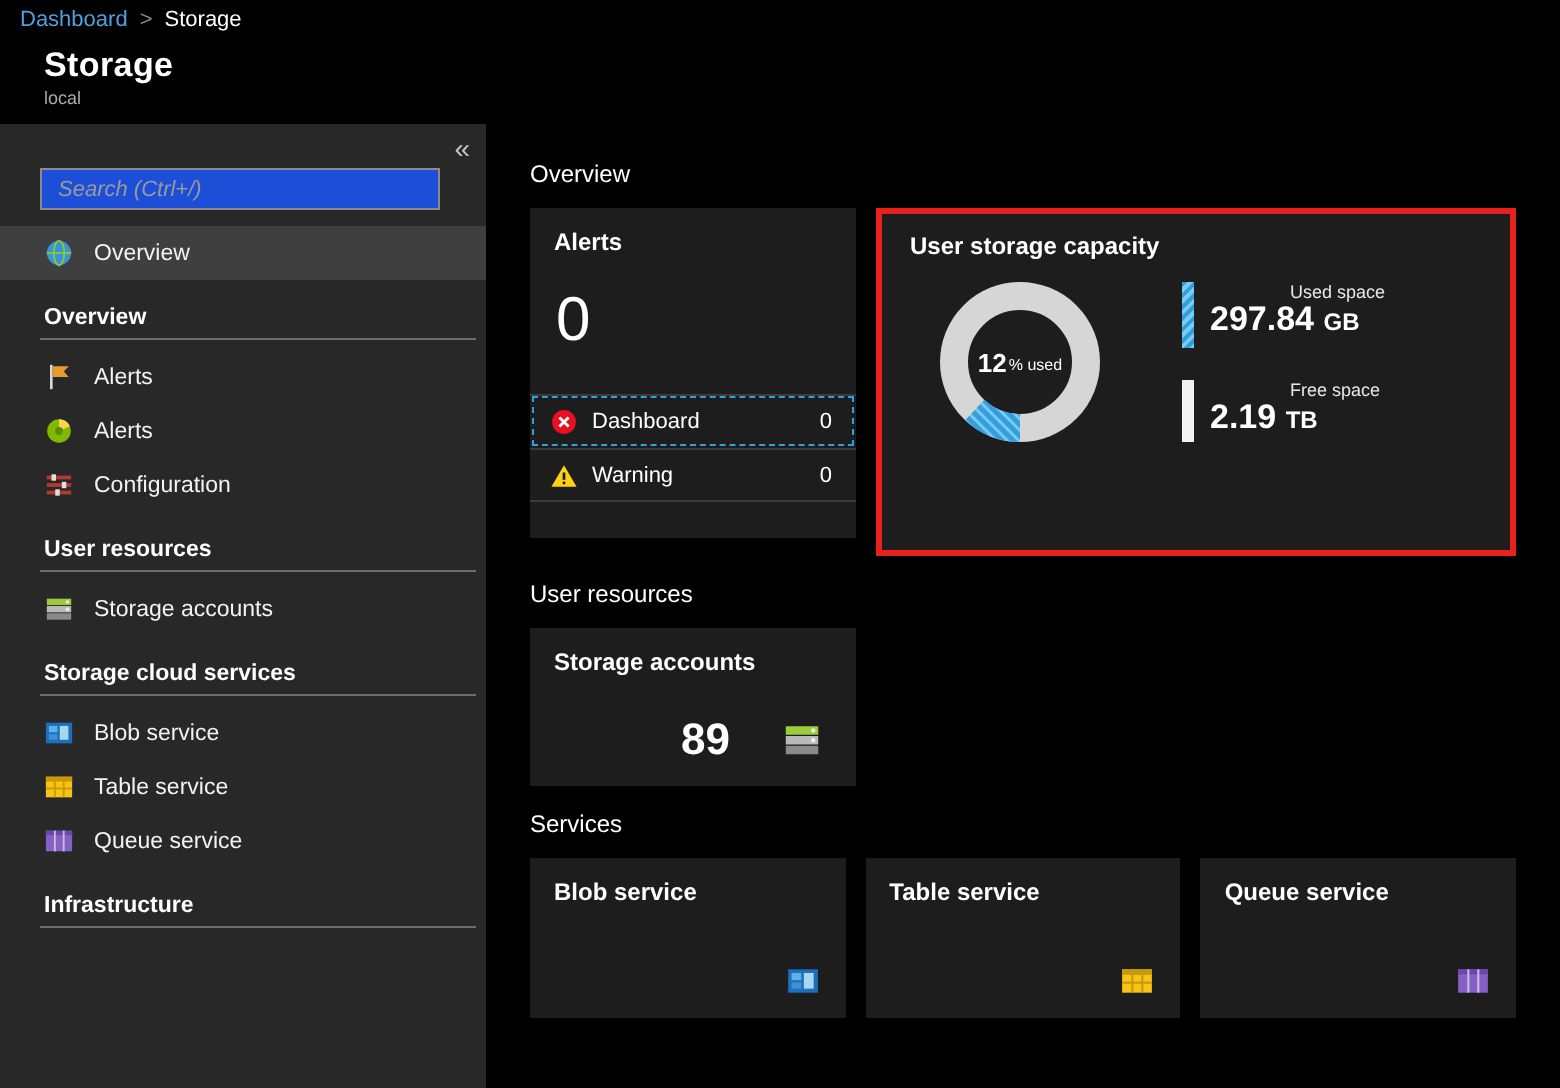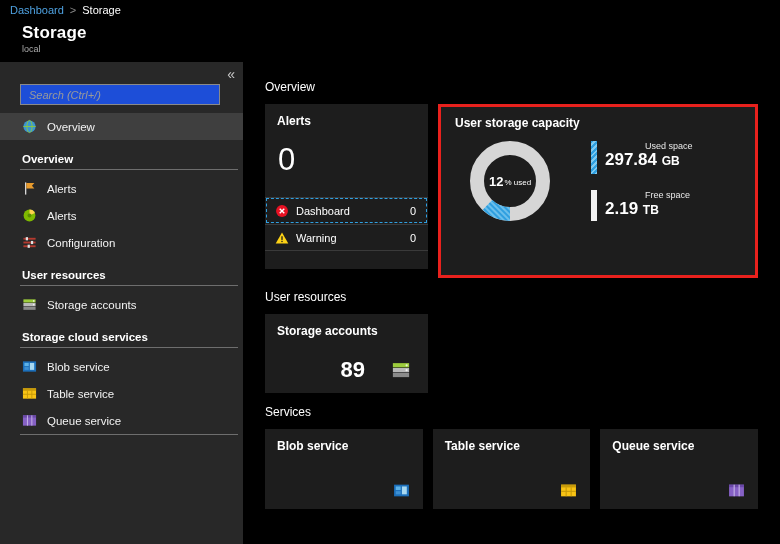--- a/index.html
+++ b/index.html
@@ -194,20 +194,21 @@
             <svg viewBox="0 0 16 16">
               <rect x="1" y="2.5" width="14" height="11" fill="#8661c5"></rect>
               <rect x="1" y="2.5" width="14" height="2.4" fill="#6a48a8"></rect>
               <line x1="5.8" y1="2.5" x2="5.8" y2="13.5" stroke="#c9b8e8" stroke-width="1"></line>
               <line x1="10.5" y1="2.5" x2="10.5" y2="13.5" stroke="#c9b8e8" stroke-width="1"></line>
             </svg>
           </span>
         <span>Queue service</span>
       </div>
 
+      <div class="section-title">Infrastructure</div>
       <div class="section-divider"></div>
     </aside>
 
     <main>
       <div class="section-heading">Overview</div>
 
       <div class="tile-row overview-row">
         <div class="tile alerts-tile">
           <div class="tile-title">Alerts</div>
           <div class="alerts-count">0</div>

